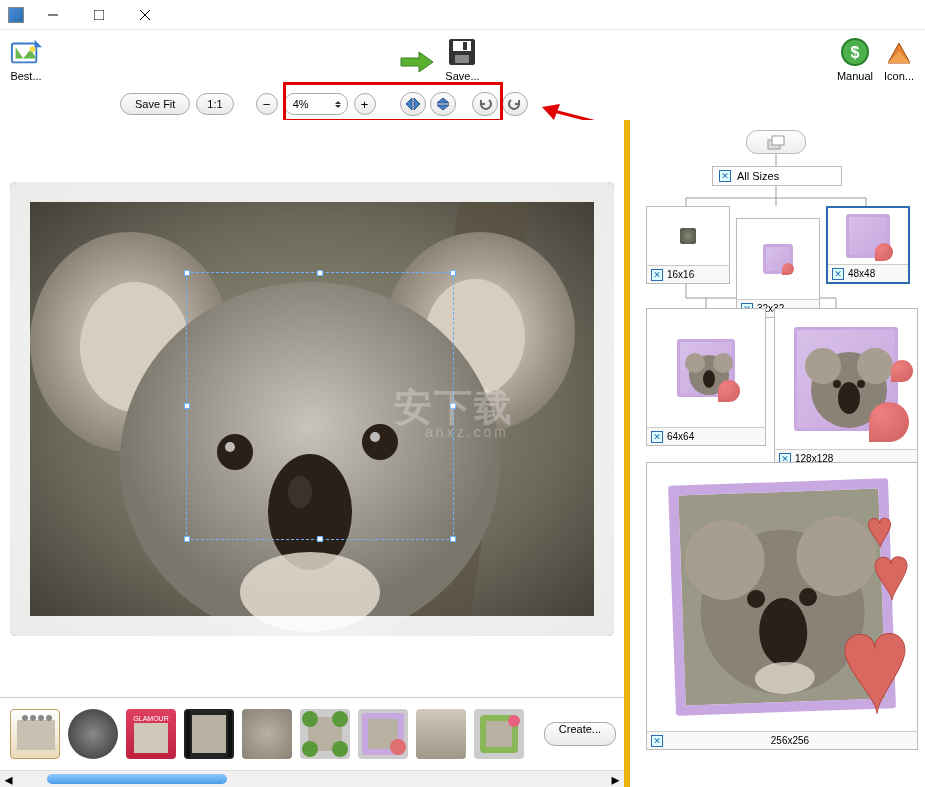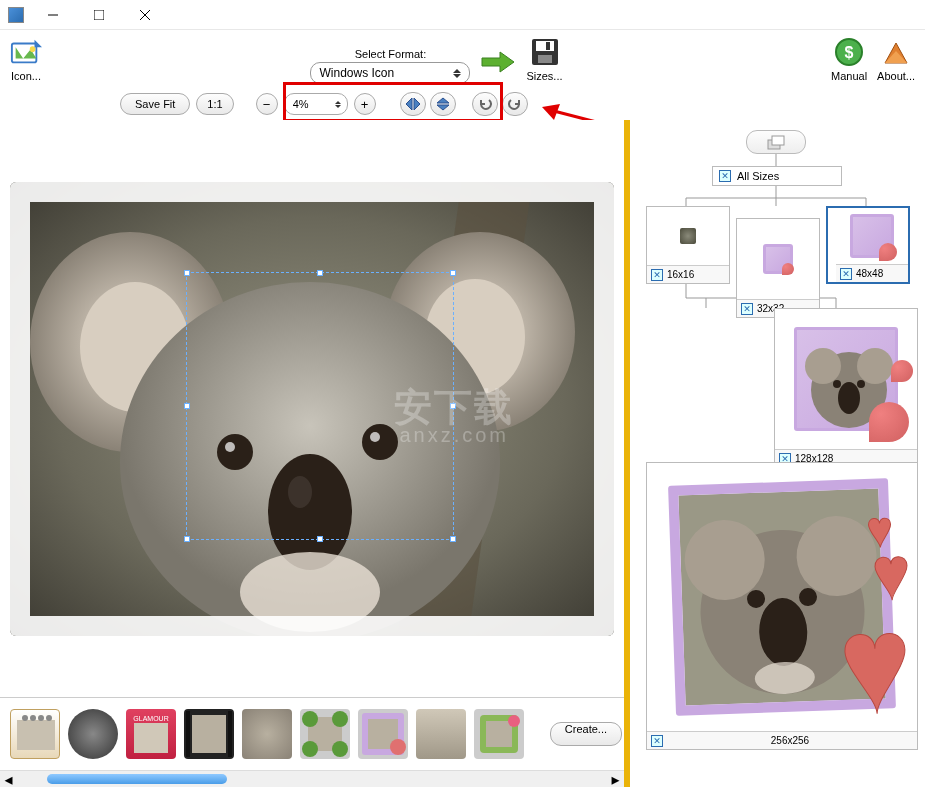--- a/index.html
+++ b/index.html
@@ -45,44 +45,44 @@
 .main { display: flex; height: calc(787px - 30px - 54px - 36px); }
 .left { flex: 1; display: flex; flex-direction: column; border-right: 6px solid #eab308; position: relative; }
 .canvas-wrap { flex: 1; background: #fff; display: flex; align-items: center; justify-content: center; padding: 4px 10px; position: relative; }
 .canvas { width: 604px; height: 454px; background: radial-gradient(ellipse at center, #8a8a7a 0%, #4a4a3a 70%, #fff 100%); position: relative; overflow: hidden; border-radius: 6px; }
 .koala { position: absolute; inset: 0; }
 .selection { position: absolute; left: 176px; top: 90px; width: 268px; height: 268px; border: 1px dashed #6ab0ff; }
 .selection .handle { position: absolute; width: 6px; height: 6px; background: #fff; border: 1px solid #6ab0ff; }
 .h-tl{top:-3px;left:-3px}.h-tr{top:-3px;right:-3px}.h-bl{bottom:-3px;left:-3px}.h-br{bottom:-3px;right:-3px}
 .h-t{top:-3px;left:calc(50% - 3px)}.h-b{bottom:-3px;left:calc(50% - 3px)}.h-l{left:-3px;top:calc(50% - 3px)}.h-r{right:-3px;top:calc(50% - 3px)}
 .watermark { position: absolute; right: 100px; top: 200px; font-size: 38px; color: rgba(255,255,255,0.28); font-weight: bold; letter-spacing: 2px; }
-.watermark2 { position: absolute; right: 105px; top: 242px; font-size: 20px; color: rgba(255,255,255,0.28); letter-spacing: 3px; }
+.watermark2 { position: absolute; right: 105px; top: 242px; font-size: 14px; color: rgba(255,255,255,0.28); letter-spacing: 3px; }
 
 
 .thumbstrip { height: 90px; border-top: 1px solid #ccc; background: #fff; display: flex; flex-direction: column; }
 .thumbs { flex: 1; display: flex; align-items: center; gap: 8px; padding: 6px 10px; overflow: hidden; }
 .thumb { width: 50px; height: 50px; border-radius: 4px; background: #ccc; flex-shrink: 0; position: relative; overflow: hidden; }
 .scrollbar { height: 17px; background: #f0f0f0; display: flex; align-items: center; border-top: 1px solid #ddd; }
 .scrollbar .arr { width: 17px; height: 17px; background: #f0f0f0; display: flex; align-items: center; justify-content: center; }
 .scrollbar .track { flex: 1; height: 17px; position: relative; }
 .scrollbar .sbthumb { position: absolute; left: 30px; width: 180px; height: 10px; top: 3px; background: linear-gradient(#8fc9ff,#4a9de8); border-radius: 5px; }
-.createbtn { height: 24px; padding: 0 14px; border: 1px solid #aaa; border-radius: 11px; background: linear-gradient(#fdfdfd,#e9e9e9); font-size: 11px; align-self: center; margin: 0 2px; }
+.createbtn { height: 24px; padding: 0 14px; border: 1px solid #aaa; border-radius: 11px; background: linear-gradient(#fdfdfd,#e9e9e9); font-size: 11px; align-self: center; margin: 0 8px; }
 .thumbrow { display: flex; align-items: center; flex: 1; }
 
 
 .rightpanel { width: 296px; background: #fff; padding: 6px; overflow: hidden; position: relative; }
 .tree { position: relative; height: 100%; }
 .tree-lines { position: absolute; inset: 0; pointer-events: none; }
 .tree-lines line { stroke: #999; stroke-width: 1; }
 .topstack { position: absolute; left: 110px; top: 4px; width: 60px; height: 24px; border: 1px solid #bbb; border-radius: 11px; background: linear-gradient(#fdfdfd,#eee); display: flex; align-items: center; justify-content: center; }
 .allsizes { position: absolute; left: 76px; top: 40px; width: 130px; height: 20px; border: 1px solid #bbb; background: #fff; display: flex; align-items: center; gap: 6px; padding: 0 6px; font-size: 11px; }
 .chk { width: 12px; height: 12px; border: 1px solid #2b6cb0; background: #dff; display: inline-flex; align-items: center; justify-content: center; }
 .chk::after { content: "✕"; font-size: 9px; color: #2b6cb0; }
 .sizecell { position: absolute; border: 1px solid #bbb; background: #fff; display: flex; flex-direction: column; }
-.sizecell.sel { border: 2px solid #2b6cb0; padding-left: 8px; }
+.sizecell.sel { border: 2px solid #2b6cb0; }
 .sizecell .imgarea { flex: 1; display: flex; align-items: center; justify-content: center; background: #fff; position: relative; }
 .sizecell .lbl { height: 18px; border-top: 1px solid #ccc; display: flex; align-items: center; gap: 4px; padding: 0 4px; font-size: 10px; background: #f8f8f8; }
 .mini { background: radial-gradient(circle,#8a8a7a,#4a4a3a); border-radius: 2px; }
 .frame-purple { background: linear-gradient(135deg,#d8c0e8,#c8a8e0); border: 3px solid #c8a8e0; border-radius: 3px; position: relative; }
 .heart { position: absolute; background: radial-gradient(circle at 30% 30%,#f08080,#d06060); }
 
 </style>
 </head>
 <body>
 
@@ -111,68 +111,58 @@
 <div class="toolbar">
   <div class="tbitem">
     <div class="icon">
       <svg width="34" height="30" viewBox="0 0 34 30">
           <rect x="2" y="6" width="26" height="20" rx="2" fill="#fff" stroke="#3a7bc8" stroke-width="2"></rect>
           <polygon points="6,10 14,22 22,12 28,22 6,22" fill="#68b84e"></polygon>
           <circle cx="24" cy="12" r="3" fill="#f7d94c"></circle>
           <path d="M26 2 L34 10 L26 10 Z" fill="#3a7bc8"></path>
         </svg>
     </div>
-    <span>Icon...</span>
+    <span>Best...</span>
   </div>
   <div class="spacer"></div>
-  <div class="format-block">
-    <div class="format-label">Select Format:</div>
-    <div class="format-select">
-      <span>Windows Icon</span>
-      <div class="caret">
-          <span class="up"></span>
-          <span class="dn"></span>
-        </div>
-    </div>
-  </div>
   <div class="arrow-green">
     <svg width="36" height="24" viewBox="0 0 36 24">
         <path d="M2 8 L20 8 L20 2 L34 12 L20 22 L20 16 L2 16 Z" fill="#5cb030" stroke="#3a8020"></path>
       </svg>
   </div>
   <div class="tbitem">
     <div class="icon">
       <svg width="30" height="30" viewBox="0 0 30 30">
           <rect x="2" y="2" width="26" height="26" rx="2" fill="#333"></rect>
           <rect x="6" y="4" width="18" height="10" fill="#fff"></rect>
           <rect x="8" y="18" width="14" height="8" fill="#888"></rect>
           <rect x="16" y="5" width="4" height="8" fill="#333"></rect>
         </svg>
     </div>
-    <span>Sizes...</span>
+    <span>Save...</span>
   </div>
   <div class="spacer"></div>
   <div class="tbitem">
     <div class="icon">
       <svg width="30" height="30" viewBox="0 0 30 30">
           <circle cx="15" cy="15" r="13" fill="#4cb04c" stroke="#2a802a" stroke-width="2"></circle>
           <text x="15" y="21" text-anchor="middle" fill="#fff" font-size="16" font-weight="bold">$</text>
         </svg>
     </div>
     <span>Manual</span>
   </div>
   <div class="tbitem">
     <div class="icon">
       <svg width="30" height="30" viewBox="0 0 30 30">
           <path d="M4 26 L15 6 L26 26 Z" fill="#e08030" stroke="#a05010"></path>
           <rect x="12" y="18" width="6" height="8" fill="#803010"></rect>
           <path d="M4 26 L15 14 L26 26 Z" fill="#f0a050"></path>
         </svg>
     </div>
-    <span>About...</span>
+    <span>Icon...</span>
   </div>
 </div>
 
 <div class="zoombar">
   <div class="pillbtn">
       <span>Save Fit</span>
     </div>
   <div class="pillbtn" style="padding:0 10px">
       <span>1:1</span>
     </div>
@@ -384,20 +374,37 @@
             <div class="frame-purple" style="width:44px;height:44px">
               <div class="heart" style="width:18px;height:18px;right:-6px;bottom:-6px;border-radius:50% 50% 50% 0"></div>
             </div>
           </div>
         <div class="lbl">
             <span class="chk"></span>
             <span>48x48</span>
           </div>
       </div>
 
+      <div class="sizecell" style="left:10px;top:182px;width:120px;height:138px">
+        <div class="imgarea">
+            <div class="frame-purple" style="width:58px;height:58px">
+              <svg width="52" height="52" style="position:absolute;top:3px;left:3px">
+                <circle cx="26" cy="30" r="20" fill="#8a8276"></circle>
+                <circle cx="12" cy="18" r="10" fill="#a89e90"></circle>
+                <circle cx="40" cy="18" r="10" fill="#a89e90"></circle>
+                <ellipse cx="26" cy="34" rx="6" ry="9" fill="#2a2018"></ellipse>
+              </svg>
+              <div class="heart" style="width:22px;height:22px;right:-8px;bottom:-8px;border-radius:50% 50% 50% 0"></div>
+            </div>
+          </div>
+        <div class="lbl">
+            <span class="chk"></span>
+            <span>64x64</span>
+          </div>
+      </div>
       <div class="sizecell" style="left:138px;top:182px;width:144px;height:160px">
         <div class="imgarea">
             <div class="frame-purple" style="width:104px;height:104px">
               <svg width="96" height="96" style="position:absolute;top:4px;left:4px">
                 <circle cx="48" cy="56" r="38" fill="#8a8276"></circle>
                 <circle cx="22" cy="32" r="18" fill="#a89e90"></circle>
                 <circle cx="74" cy="32" r="18" fill="#a89e90"></circle>
                 <ellipse cx="48" cy="64" rx="11" ry="16" fill="#2a2018"></ellipse>
                 <circle cx="36" cy="50" r="4" fill="#2a2018"></circle>
                 <circle cx="60" cy="50" r="4" fill="#2a2018"></circle>

